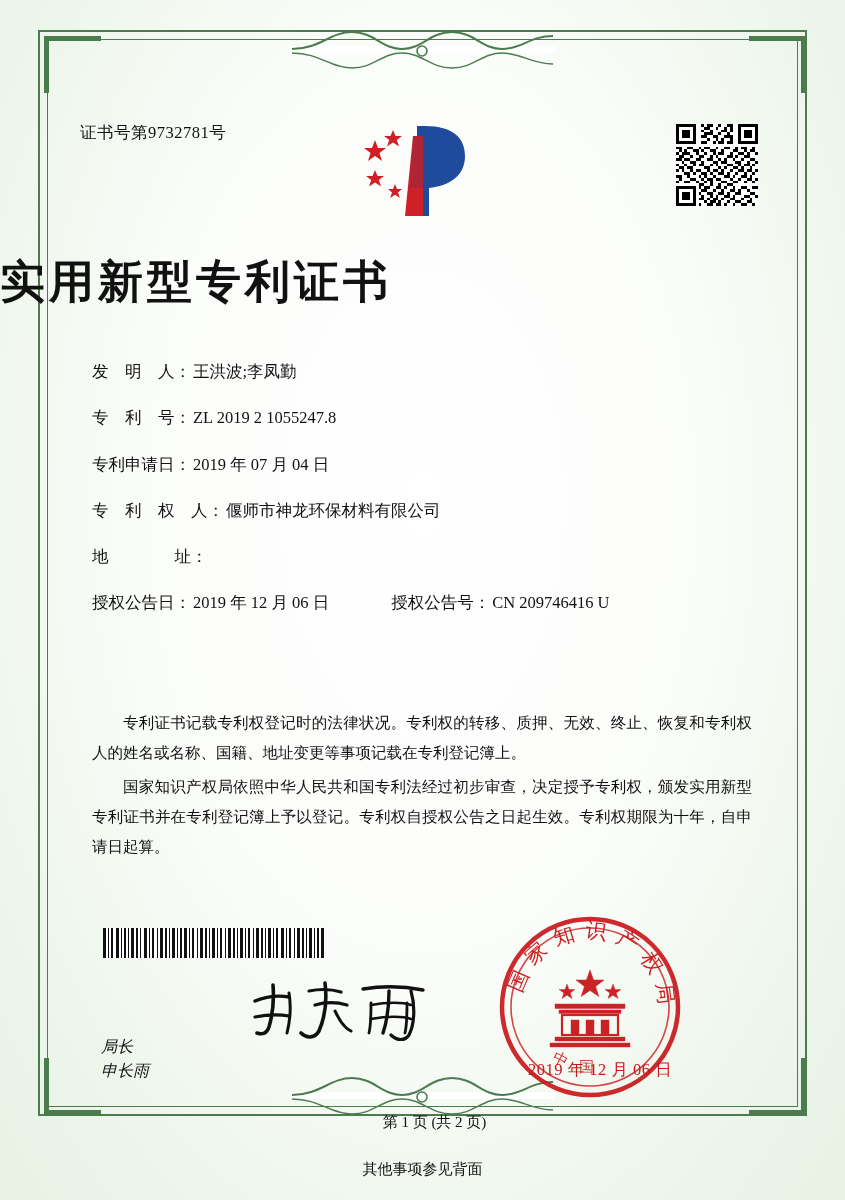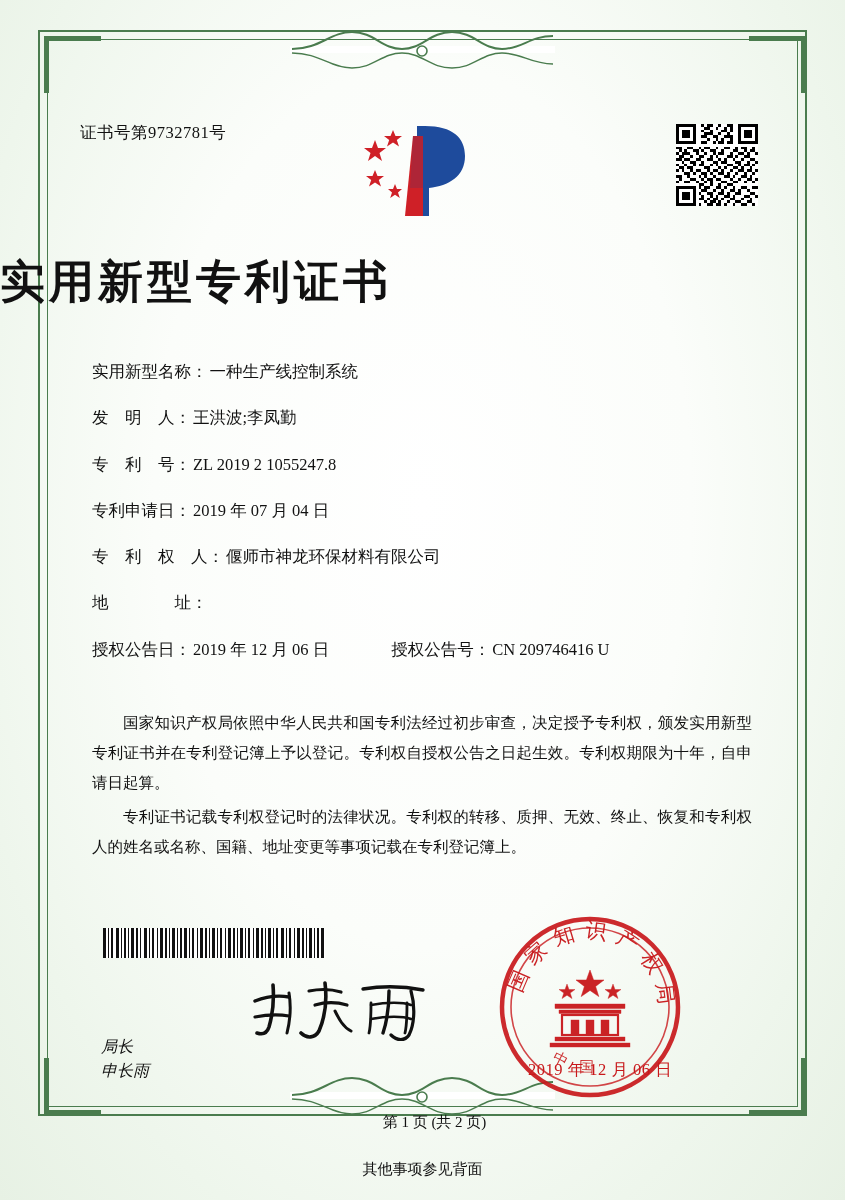--- a/index.html
+++ b/index.html
@@ -453,24 +453,20 @@
       <rect x="20" y="28" width="1" height="1"></rect>
         <rect x="23" y="28" width="2" height="1"></rect>
       <rect x="27" y="28" width="1" height="1"></rect>
     </g>
   </svg>
 
   <div class="title">实用新型专利证书</div>
 
   <div class="fields">
     <div class="field-row">
-      <span class="field-label">实用新型名称：</span>
-      <span class="field-value">一种生产线控制系统</span>
-    </div>
-    <div class="field-row">
       <span class="field-label">发　明　人：</span>
       <span class="field-value">王洪波;李凤勤</span>
     </div>
     <div class="field-row">
       <span class="field-label">专　利　号：</span>
       <span class="field-value">ZL 2019 2 1055247.8</span>
     </div>
     <div class="field-row">
       <span class="field-label">专利申请日：</span>
       <span class="field-value">2019 年 07 月 04 日</span>
@@ -484,22 +480,22 @@
     </div>
     <div class="field-row inline2">
       <span class="field-label">授权公告日：</span>
       <span class="field-value">2019 年 12 月 06 日</span>
       <span class="field-label field-extra-label">授权公告号：</span>
       <span class="field-value">CN 209746416 U</span>
     </div>
   </div>
 
   <div class="paragraphs">
+    <p>专利证书记载专利权登记时的法律状况。专利权的转移、质押、无效、终止、恢复和专利权人的姓名或名称、国籍、地址变更等事项记载在专利登记簿上。</p>
     <p>国家知识产权局依照中华人民共和国专利法经过初步审查，决定授予专利权，颁发实用新型专利证书并在专利登记簿上予以登记。专利权自授权公告之日起生效。专利权期限为十年，自申请日起算。</p>
-    <p>专利证书记载专利权登记时的法律状况。专利权的转移、质押、无效、终止、恢复和专利权人的姓名或名称、国籍、地址变更等事项记载在专利登记簿上。</p>
   </div>
 
   <svg class="barcode" viewBox="0 0 222 30" shape-rendering="crispEdges">
     <rect width="222" height="30" fill="#ffffff"></rect>
     <g fill="#111111">
       <rect x="0" y="0" width="3" height="30"></rect>
         <rect x="5" y="0" width="1" height="30"></rect>
       <rect x="8" y="0" width="2" height="30"></rect>
         <rect x="13" y="0" width="3" height="30"></rect>
       <rect x="18" y="0" width="1" height="30"></rect>

